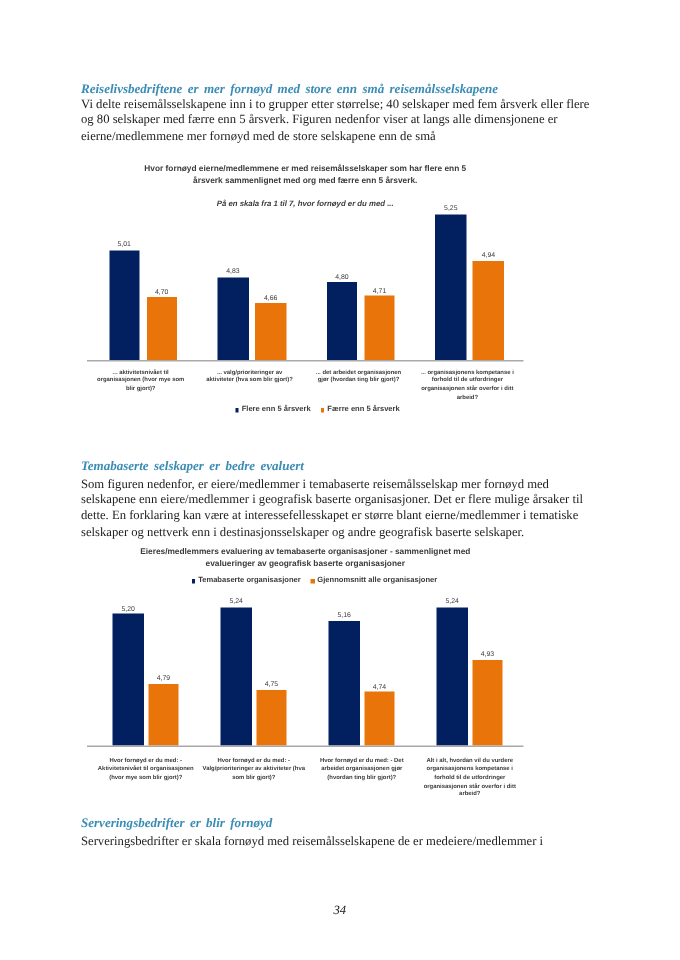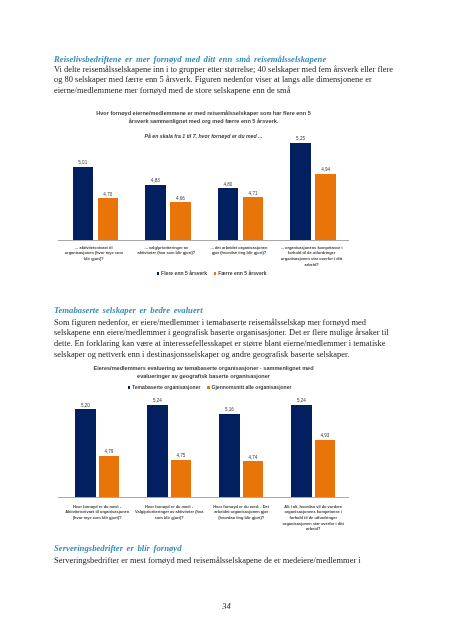--- a/index.html
+++ b/index.html
@@ -52,21 +52,21 @@
   .legend .sw{width:2.6px;height:2.6px;display:inline-block;margin-right:2.0px;}
   .legend .gap{width:6.5px;display:inline-block;}
   .pagenum{position:absolute;left:0;right:0;text-align:center;
     font-family:"Liberation Serif",serif;font-size:8.45px;color:#1c1c1c;}
 </style>
 </head>
 <body>
 
 <div class="page">
 
-  <div class="sec-head" style="left:54px;top:53.8px;">Reiselivsbedriftene er mer fornøyd med ditt enn små reisemålsselskapene</div>
+  <div class="sec-head" style="left:54px;top:53.8px;">Reiselivsbedriftene er mer fornøyd med store enn små reisemålsselskapene</div>
   <div class="body-text" style="left:54px;top:63.6px;width:340px;">Vi delte reisemålsselskapene inn i to grupper etter størrelse; 40 selskaper med fem årsverk eller flere og 80 selskaper med færre enn 5 årsverk. Figuren nedenfor viser at langs alle dimensjonene er eierne/medlemmene mer fornøyd med de store selskapene enn de små</div>
 
   <div id="chart1" class="chart" style="left: 0px; top: 0px; width: 453px; height: 290px;">
       <div class="chart-title" style="left:-23px;width:453px;top:110px;">
         <div>Hvor fornøyd eierne/medlemmene er med reisemålsselskaper som har flere enn 5</div>
         <div>årsverk sammenlignet med org med færre enn 5 årsverk.</div>
       </div>
       <div class="chart-sub" style="left:-23px;width:453px;top:132.5px;">På en skala fra 1 til 7, hvor fornøyd er du med ...</div>
       <div class="legend" style="left:-15px;width:453px;top:270.3px;">
         <span class="item">
@@ -171,16 +171,16 @@
       <div class="cat" style="left:277.20px;width:72px;top:503.6px;">
         <div>Alt i alt, hvordan vil du vurdere</div>
         <div>organisasjonens kompetanse i</div>
         <div>forhold til de utfordringer</div>
         <div>organisasjonen står overfor i ditt</div>
         <div>arbeid?</div>
       </div>
     </div>
 
   <div class="sec-head" style="left:54px;top:543px;">Serveringsbedrifter er blir fornøyd</div>
-  <div class="body-text" style="left:54px;top:555px;width:340px;">Serveringsbedrifter er mest fornøyd med reisemålsselskapene de er medeiere/medlemmer i</div>
+  <div class="body-text" style="left:54px;top:555px;width:340px;">Serveringsbedrifter er skala fornøyd med reisemålsselskapene de er medeiere/medlemmer i</div>
 
   <div class="pagenum" style="top:601px;font-style:italic;">34</div>
 </div>
 
 </body></html>

